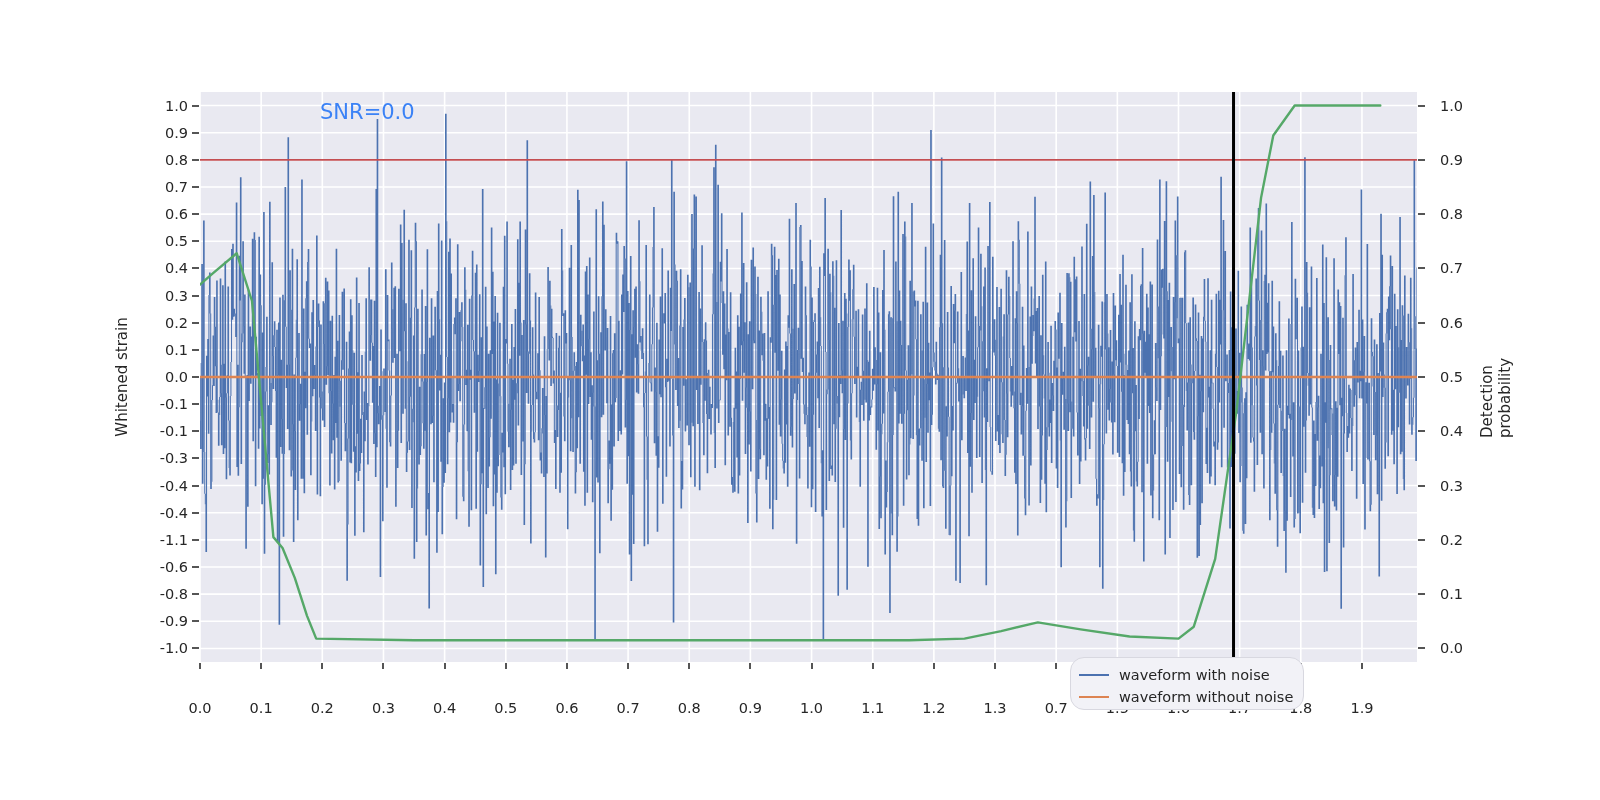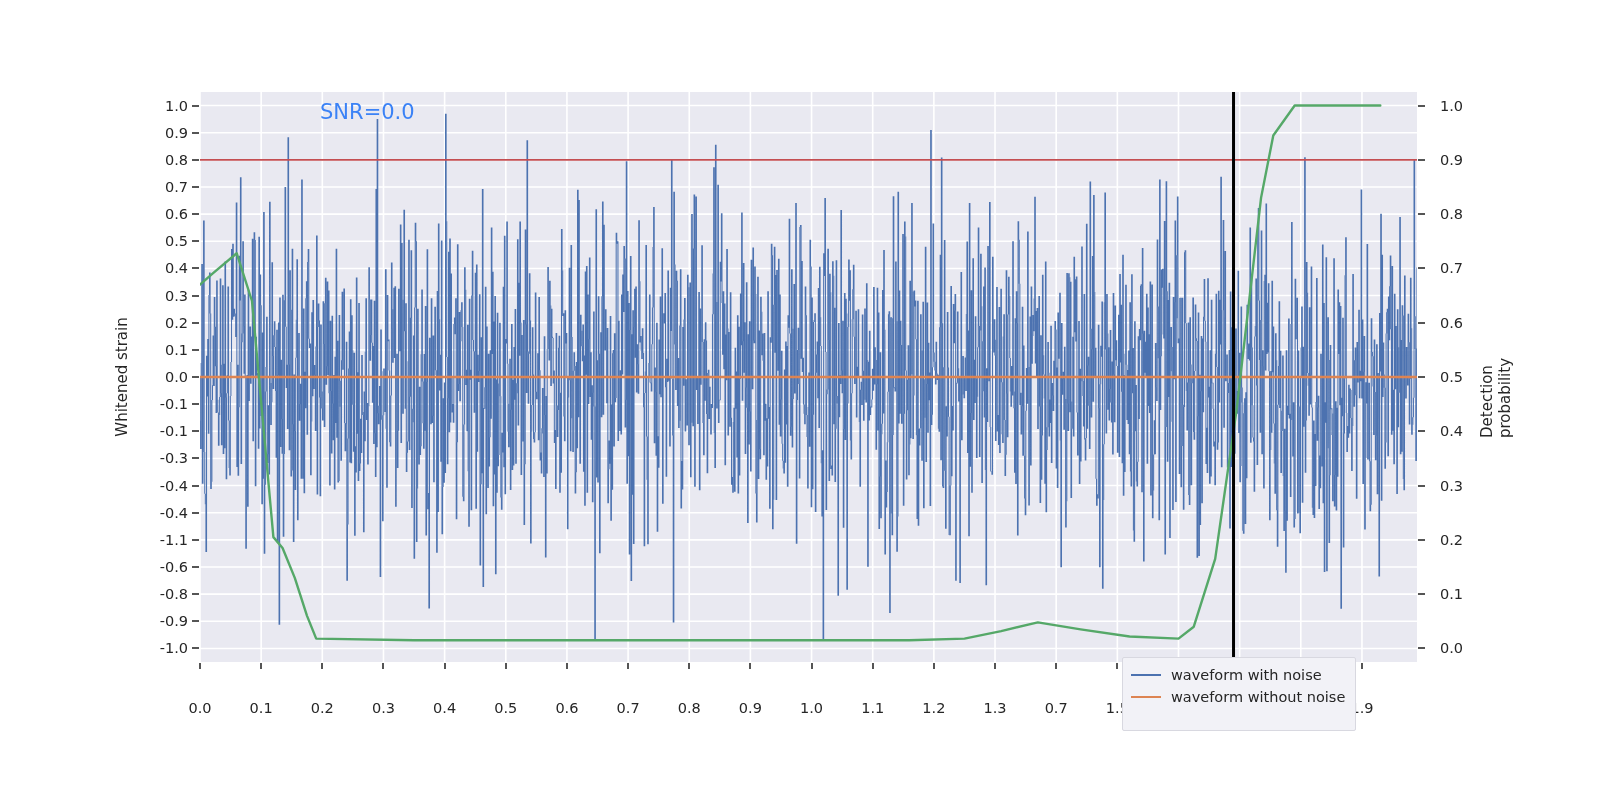--- a/index.html
+++ b/index.html
@@ -11,21 +11,21 @@
   #snr-annotation{position:absolute;left:320px;top:100px;font-size:21px;color:#3b82f6;}
   .ylab-left{position:absolute;right:1412px;text-align:right;font-size:14.5px;color:#262626;transform:translateY(-50%);white-space:nowrap;}
   .ylab-right{position:absolute;left:1440px;text-align:left;font-size:14.5px;color:#262626;transform:translateY(-50%);white-space:nowrap;}
   .tick-left{position:absolute;width:7px;height:2px;background:#555;transform:translateY(-50%);}
   .tick-right{position:absolute;width:7px;height:2px;background:#555;transform:translateY(-50%);}
   .tick-bot{position:absolute;width:2px;height:6px;background:#555;}
   .xlab{position:absolute;top:700px;font-size:14.5px;color:#262626;transform:translateX(-50%);}
   #xaxis-title{position:absolute;left:0;top:731px;width:1600px;text-align:center;font-size:15px;color:#262626;}
   #yaxis-title-left{position:absolute;left:-0px;top:0px;font-size:15px;color:#262626;transform-origin:left top;}
   #yaxis-title-right{position:absolute;font-size:15px;color:#262626;transform-origin:left top;}
-  #legend{position:absolute;left:1122px;top:657px;background:#f2f2f7;border:1px solid #d8d8e0;border-radius:2px;padding:6px 10px 22px 8px;}
+  #legend{position:absolute;left:1070px;top:657px;background:#f2f2f7;border:1px solid #d8d8e0;border-radius:14px;padding:6px 10px 1px 8px;}
   .legend-row{display:flex;align-items:center;height:22px;}
   .legend-swatch{width:30px;height:0;border-top:2.4px solid #000;margin-right:10px;}
   .legend-text{font-size:14.5px;color:#262626;white-space:nowrap;}
 </style>
 </head>
 <body>
 
 <div id="root">
 
 

